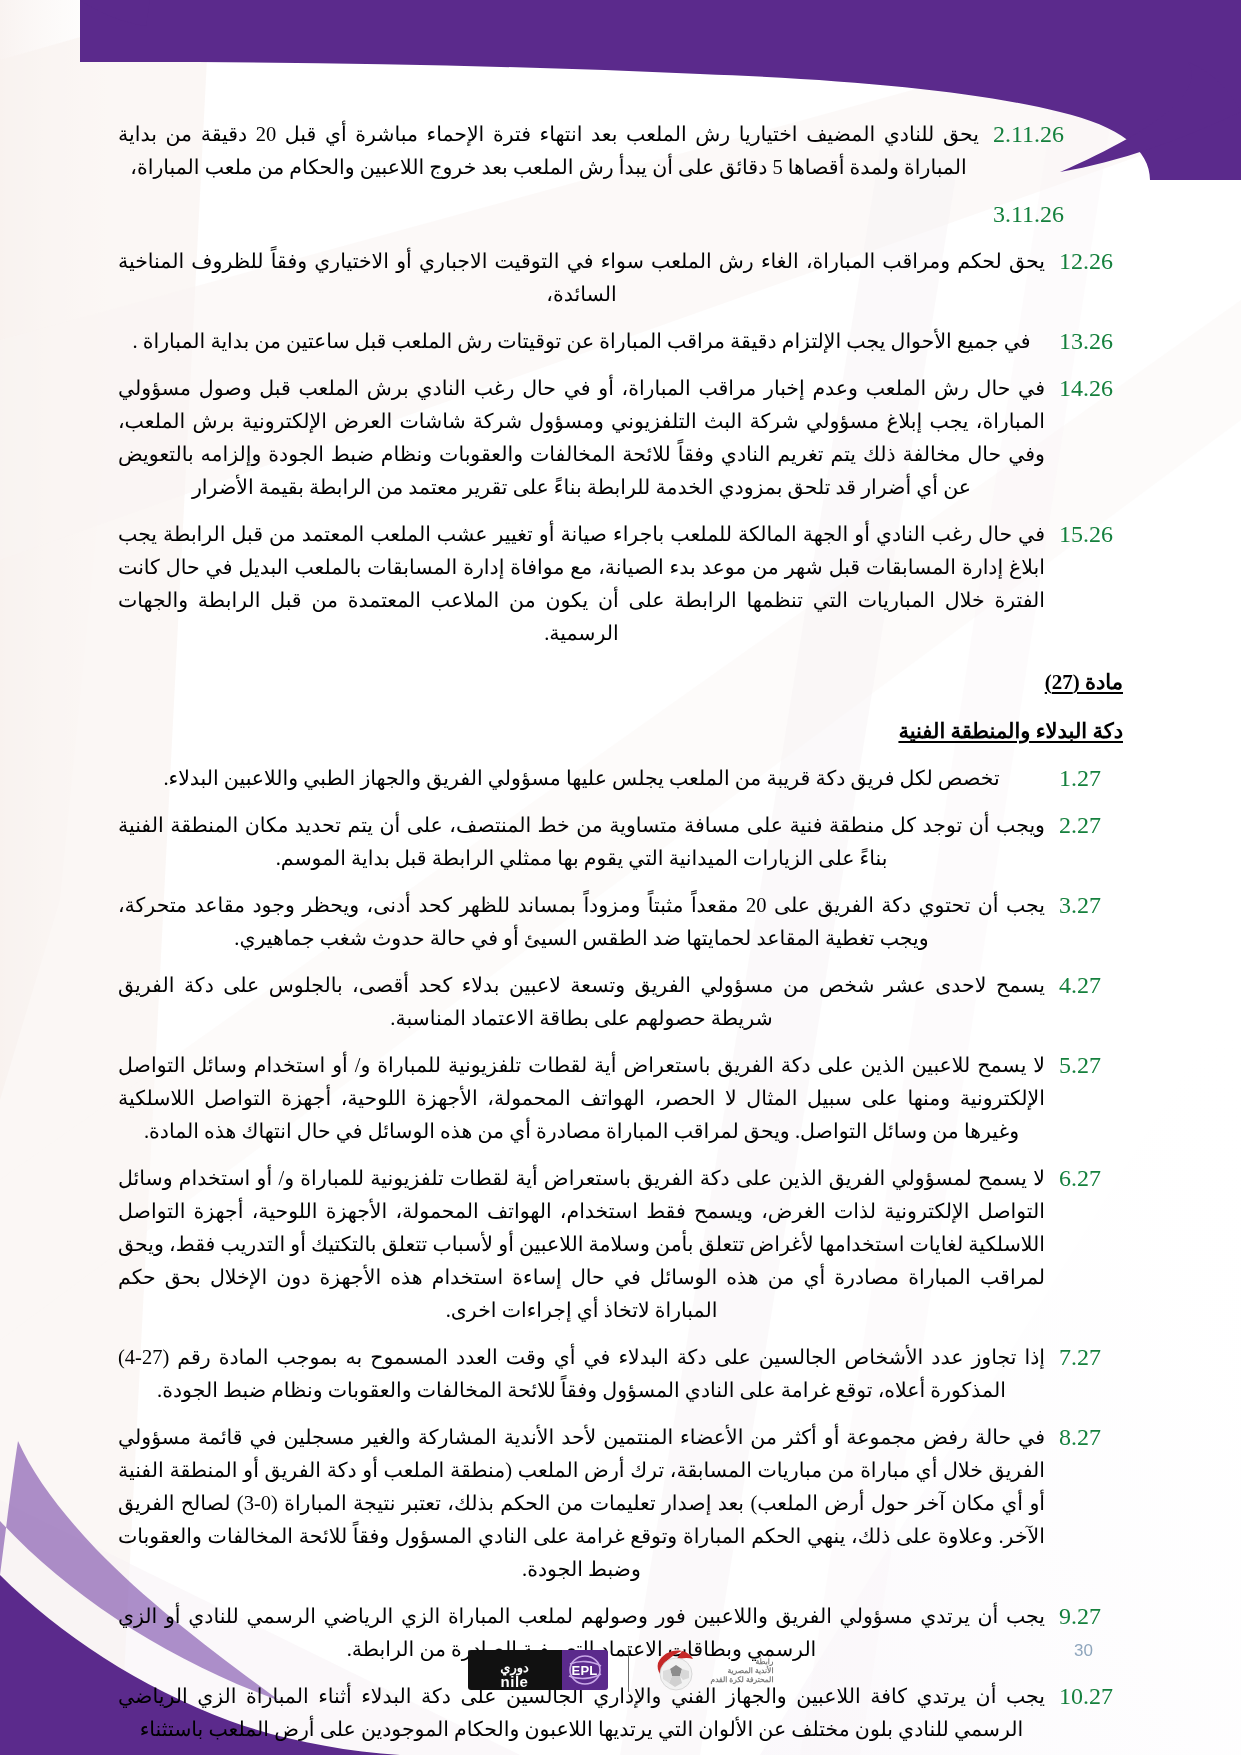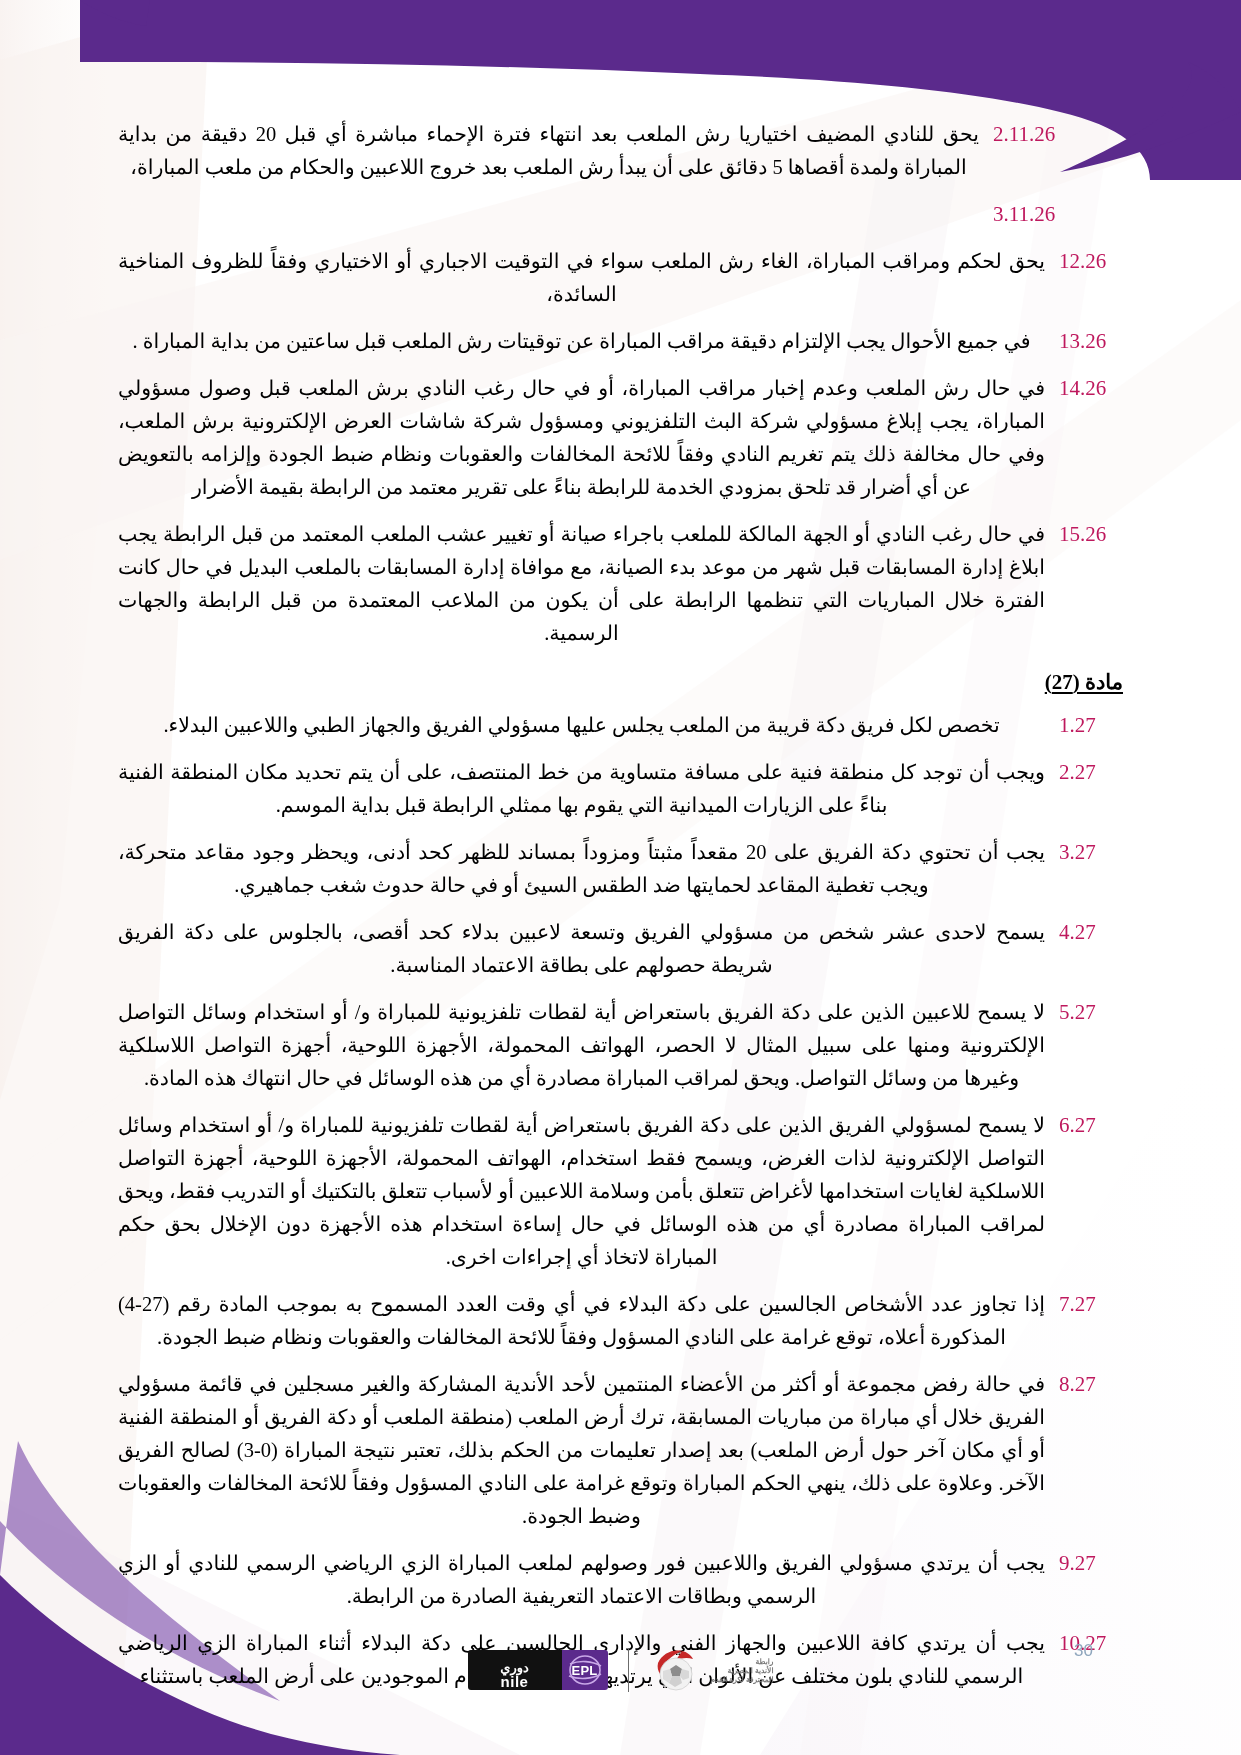--- a/index.html
+++ b/index.html
@@ -33,23 +33,23 @@
     margin-bottom:14px;
   }
   .clause.sub{ padding-right:56px; }
 
   .clause-num{
     flex:0 0 auto;
     min-width:64px;
     text-align:left;
     direction:ltr;
     unicode-bidi:isolate;
-    font-size:21px;
+    font-size:24px;
     line-height:33px;
-    color:#be185d;
+    color:#15803d;
     padding-left:14px;
     white-space:nowrap;
   }
   .clause.sub .clause-num{ min-width:74px; }
 
   .clause-body{
     flex:1 1 auto;
     text-align:justify;
     text-align-last:center;
     font-size:20.5px;
@@ -229,20 +229,23 @@
       </div>
 
       <div class="clause">
         <div class="clause-num">15.26</div>
         <div class="clause-body">في حال رغب النادي أو الجهة المالكة للملعب باجراء صيانة أو تغيير عشب الملعب المعتمد من قبل الرابطة يجب ابلاغ إدارة المسابقات قبل شهر من موعد بدء الصيانة، مع موافاة إدارة المسابقات بالملعب البديل في حال كانت الفترة خلال المباريات التي تنظمها الرابطة على أن يكون من الملاعب المعتمدة من قبل الرابطة والجهات الرسمية.</div>
       </div>
     </div>
 
     <div class="heading-block">
       <span class="heading">مادة (27)</span>
+    </div>
+    <div class="heading-block two">
+      <span class="heading second">دكة البدلاء والمنطقة الفنية</span>
     </div>
 
     <div>
 
       <div class="clause">
         <div class="clause-num">1.27</div>
         <div class="clause-body">تخصص لكل فريق دكة قريبة من الملعب يجلس عليها مسؤولي الفريق والجهاز الطبي واللاعبين البدلاء.</div>
       </div>
 
       <div class="clause">

